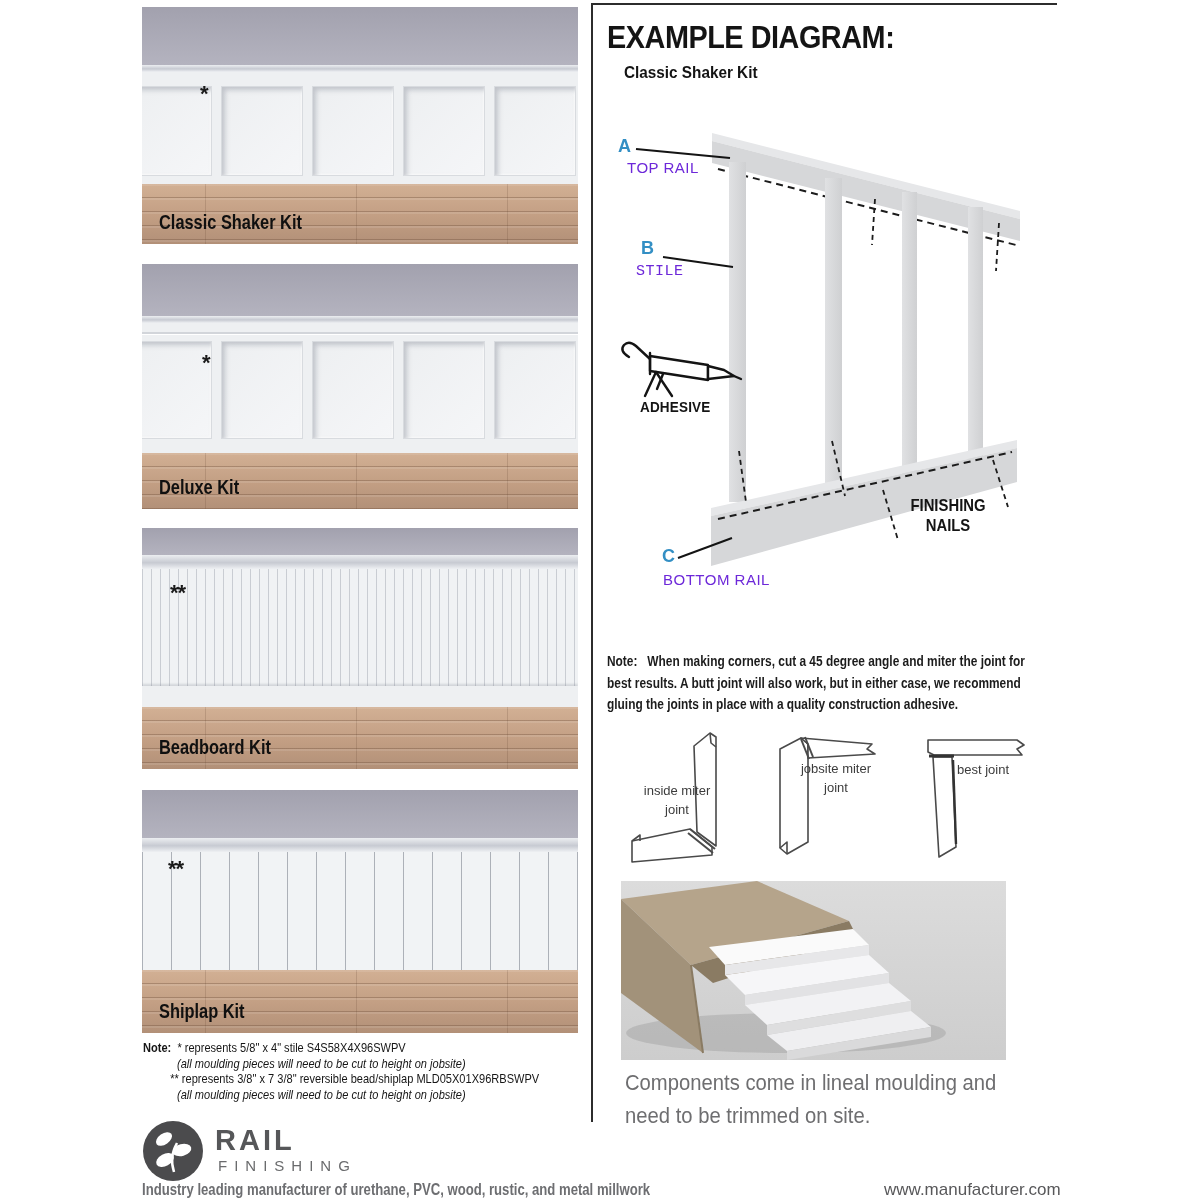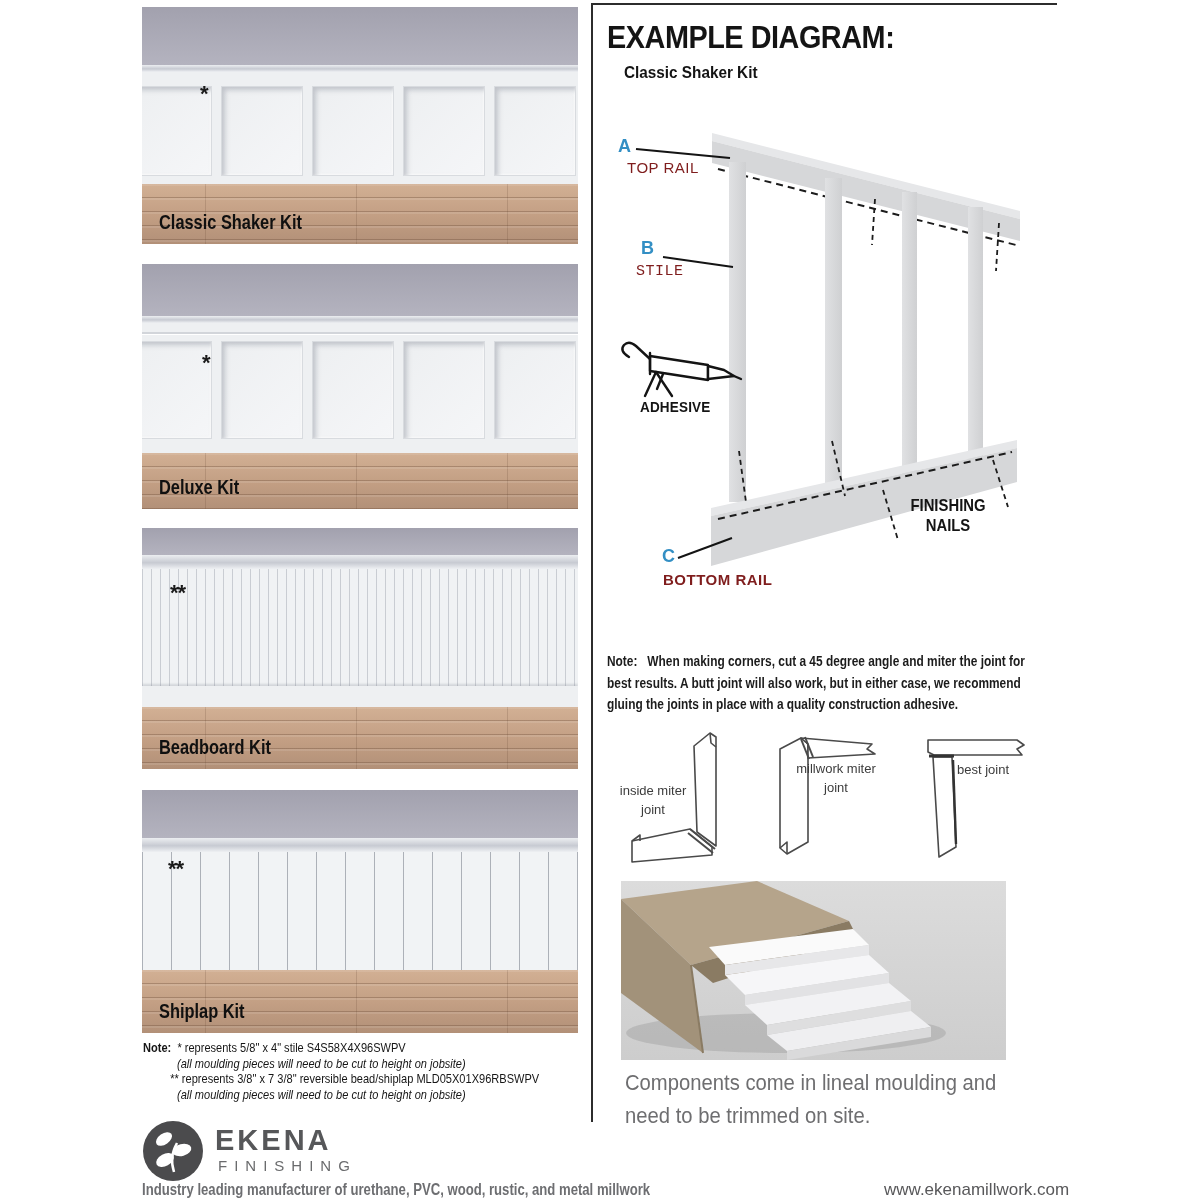--- a/index.html
+++ b/index.html
@@ -41,21 +41,21 @@
   .nrow{transform:scaleX(.85);transform-origin:left top;white-space:nowrap;}
 
   
   .vline{position:absolute;left:591px;top:3px;width:2px;height:1119px;background:#2c2c2c;}
   .hline{position:absolute;left:591px;top:3px;width:466px;height:2px;background:#2c2c2c;}
   .dg-title{position:absolute;left:607px;top:20px;font-size:31px;font-weight:700;letter-spacing:-.5px;
             transform:scaleX(.93);transform-origin:left top;white-space:nowrap;color:#141414;}
   .dg-sub{position:absolute;left:624px;top:63px;font-size:17px;font-weight:700;
           transform:scaleX(.9);transform-origin:left top;white-space:nowrap;color:#141414;}
   .bluekey{position:absolute;font-size:18px;font-weight:700;color:#338fc4;}
-  .graylab{position:absolute;font-size:15px;color:#7f1d1d;letter-spacing:.5px;white-space:nowrap;}
+  .graylab{position:absolute;font-size:15px;color:#6d28d9;letter-spacing:.5px;white-space:nowrap;}
   .blklab{position:absolute;font-size:15px;font-weight:700;color:#141414;letter-spacing:.2px;}
   .fin-lab{position:absolute;left:878px;top:496px;width:140px;text-align:center;font-size:16.5px;
            font-weight:700;line-height:1.2;color:#141414;transform:scaleX(.9);transform-origin:center top;}
   .corners-note{position:absolute;left:607px;top:651px;width:500px;font-size:14px;font-weight:700;
                 line-height:1.55;color:#1c1c1c;transform:scaleX(.85);transform-origin:left top;}
   .joint-lab{position:absolute;font-size:13px;color:#3c3c3c;text-align:center;line-height:1.45;}
   .caption{position:absolute;left:625px;top:1066px;font-size:22px;color:#6e6e70;line-height:1.5;
            transform:scaleX(.92);transform-origin:left top;white-space:nowrap;}
   .url{position:absolute;left:884px;top:1180px;font-size:17px;color:#58585a;}
 
@@ -178,21 +178,21 @@
     <line x1="287" y1="395" x2="302" y2="445" stroke="#1c1c1c" stroke-width="1.8" stroke-dasharray="5,4"></line>
     <line x1="397" y1="365" x2="412" y2="412" stroke="#1c1c1c" stroke-width="1.8" stroke-dasharray="5,4"></line>
   </svg>
 
   <div class="bluekey" style="left:618px;top:136px;">A</div>
   <div class="graylab" style="left:627px;top:159px;">TOP RAIL</div>
   <div class="bluekey" style="left:641px;top:238px;">B</div>
   <div class="graylab" style="left:636px;top:263px;font-family:Liberation Mono, monospace;">STILE</div>
   <div class="blklab cond9" style="left:640px;top:398px;">ADHESIVE</div>
   <div class="bluekey" style="left:662px;top:546px;">C</div>
-  <div class="graylab" style="left:663px;top:571px;font-weight:bold;">BOTTOM RAIL</div>
+  <div class="graylab" style="left:663px;top:571px;">BOTTOM RAIL</div>
   <div class="fin-lab">
     <div>FINISHING</div>
     <div>NAILS</div>
   </div>
 
   <div class="corners-note">
     <span>Note:</span>&nbsp;&nbsp;
     <span>When making corners, cut a 45 degree angle and miter the joint for best results. A butt joint will also work, but in either case, we recommend gluing the joints in place with a quality construction adhesive.</span>
   </div>
 
@@ -216,22 +216,22 @@
     </g>
   </svg>
   <svg class="abs" style="left:918px;top:732px;" width="112" height="135" viewBox="0 0 112 135">
     <g stroke="#4a4a4a" stroke-width="1.6" fill="#fff" stroke-linejoin="round">
       <polygon points="10,8 99,8 106,13 99,17 104,23 16,23 10,20"></polygon>
       <polygon points="15,25 34,25 38,115 21,125"></polygon>
       <line x1="11" y1="24" x2="36" y2="24" stroke-width="3" stroke="#333"></line>
       <line x1="35" y1="28" x2="38" y2="112" stroke-width="2.4" stroke="#333"></line>
     </g>
   </svg>
-  <div class="joint-lab" style="left:612px;top:782px;width:82px;text-align:center;">inside miter joint</div>
-  <div class="joint-lab" style="left:792px;top:760px;width:88px;">millwork miter joint</div>
+  <div class="joint-lab" style="left:636px;top:782px;width:82px;text-align:center;">inside miter joint</div>
+  <div class="joint-lab" style="left:792px;top:760px;width:88px;">jobsite miter joint</div>
   <div class="joint-lab" style="left:938px;top:761px;width:90px;">best joint</div>
 
   <svg class="abs" style="left:621px;top:881px;" width="385" height="179" viewBox="0 0 385 179">
     <defs>
       <linearGradient id="bgG" x1="0" y1="0" x2="0" y2="1">
         <stop offset="0" stop-color="#dcdcdc"></stop>
           <stop offset="1" stop-color="#cdcdcd"></stop>
       </linearGradient>
     </defs>
     <rect x="0" y="0" width="385" height="179" fill="url(#bgG)"></rect>
@@ -254,18 +254,18 @@
     <div>need to be trimmed on site.</div>
   </div>
 
   <svg class="abs" style="left:142px;top:1120px;" width="62" height="62" viewBox="0 0 62 62">
     <circle cx="31" cy="31" r="30" fill="#4b4b4d"></circle>
     <path d="M32,52 C29,42 29,34 35,23" stroke="#fff" stroke-width="2.5" fill="none"></path>
     <ellipse cx="22" cy="19" rx="9" ry="5.5" fill="#fff" transform="rotate(-35 22 19)"></ellipse>
     <ellipse cx="40" cy="30" rx="9.5" ry="6" fill="#fff" transform="rotate(-15 40 30)"></ellipse>
     <ellipse cx="23" cy="40" rx="9.5" ry="6" fill="#fff" transform="rotate(-28 23 40)"></ellipse>
   </svg>
-  <div class="brand">EKENA</div>
+  <div class="brand">RAIL</div>
   <div class="brand2">FINISHING</div>
   <div class="tagline">Industry leading manufacturer of urethane, PVC, wood, rustic, and metal millwork</div>
-  <div class="url">www.ekenamillwork.com</div>
+  <div class="url">www.manufacturer.com</div>
 
 </div>
 
 </body></html>

